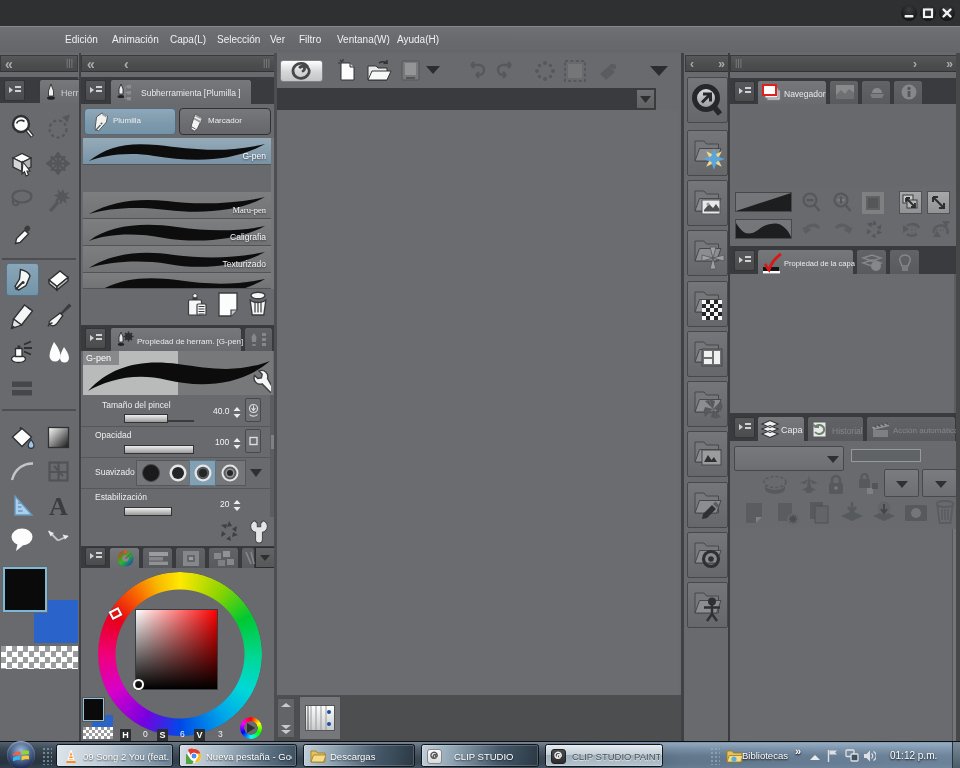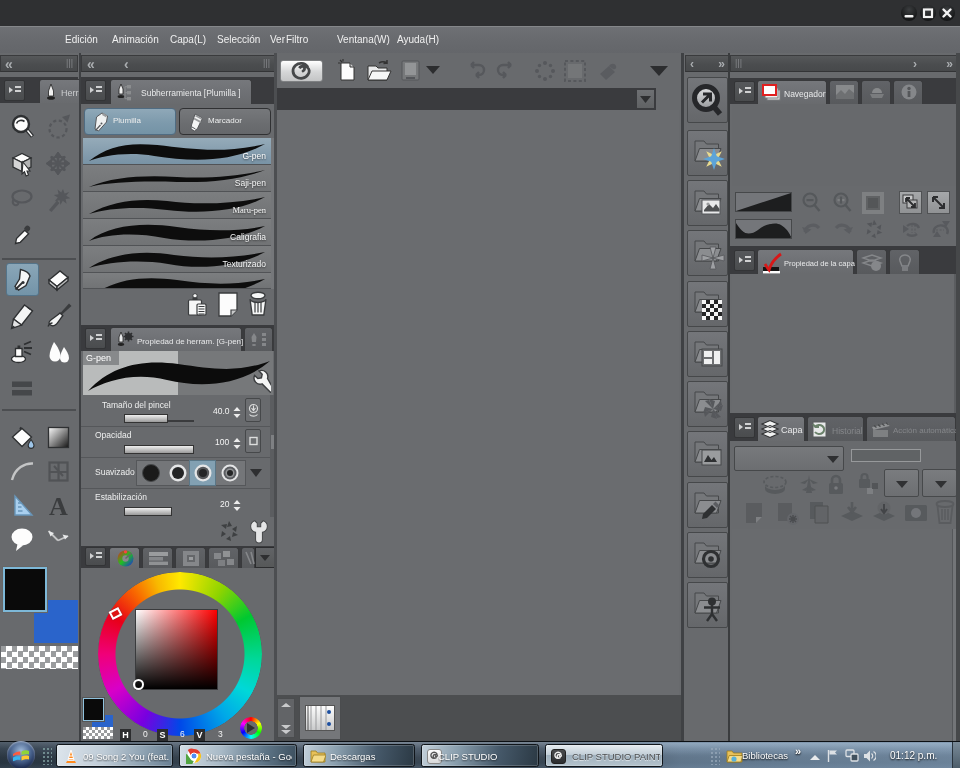--- a/index.html
+++ b/index.html
@@ -94,21 +94,21 @@
       </svg>
     </div>
 
 <div id="menubar" class="abs">
 <span style="left:14px;margin-top:42px;">Archivo(F)</span>
 <span style="left:65px;">Edición</span>
 <span style="left:112px;">Animación</span>
 <span style="left:170px;">Capa(L)</span>
 <span style="left:217px;">Selección</span>
 <span style="left:270px;">Ver</span>
-<span style="left:286px;">Filtro</span>
+<span style="left:299px;">Filtro</span>
 <span style="left:337px;">Ventana(W)</span>
 <span style="left:397px;">Ayuda(H)</span>
 </div>
 
 <div id="toolcol" class="abs">
   <div class="abs hdr" style="left:0;top:2px;width:78px;">
     <span class="chev" style="position:absolute;left:4px;top:0px;font-size:14px;">«</span>
     <span style="position:absolute;right:4px;top:2px;font-size:9px;color:#85878a;">|||</span>
   </div>
   <div class="abs tabbar" style="left:0;top:24px;width:78px;height:26px;">
@@ -336,26 +336,20 @@
         </svg>
     <span style="position:absolute;left:28px;top:7px;">Marcador</span>
   </div>
 
   <div id="brushlist" class="abs" style="left:0;top:85px;width:194px;height:150px;">
         <div class="brow abs sel" style="top: 0px;">
           <svg width="188" height="27" viewBox="0 0 190 27">
             <path d="M6 23 C25 8 45 4 75 7 C110 11 140 16 184 6 C150 25 110 24 72 18 C45 13 18 18 6 23 Z" fill="#0d0d0d"></path>
           </svg>
           <span class="blabel">G-pen</span>
-        </div>
-        <div class="brow abs" style="top: 27px;">
-          <svg width="188" height="27" viewBox="0 0 190 27">
-            <path d="M6 22 C30 12 60 10 95 12 C130 14 162 10 184 5 C160 14 130 18 95 17 C60 16 28 17 6 22 Z" fill="#0d0d0d"></path>
-          </svg>
-          <span class="blabel">Saji-pen</span>
         </div>
         <div class="brow abs" style="top: 54px; font-family: Liberation Serif, serif;">
           <svg width="188" height="27" viewBox="0 0 190 27">
             <path d="M6 22 C30 9 55 6 85 9 C115 13 152 12 184 5 C158 20 118 22 85 18 C55 14 25 16 6 22 Z" fill="#0d0d0d"></path>
           </svg>
           <span class="blabel">Maru-pen</span>
         </div>
         <div class="brow abs" style="top: 81px;">
           <svg width="188" height="27" viewBox="0 0 190 27">
             <path d="M6 22 C28 6 60 3 95 8 C130 13 158 12 184 7 C158 21 118 25 82 19 C52 13 24 15 6 22 Z" fill="#0d0d0d"></path>
@@ -1119,21 +1113,21 @@
           <path d="M1 14 l2.5-7 H16 l-2.5 7z" fill="#f5dc8a" stroke="#9a7c1e" stroke-width="0.8"></path>
         </svg>
     <span class="lbl" style="left:26px;width:80px;">Descargas</span>
   </div>
   <div class="abs tbtn glass-dark" style="left:421px;width:118px;">
     <div class="abs" style="left:5px;top:4px;width:15px;height:15px;border-radius:3px;background:linear-gradient(#fdfdfd,#d8d9da);border:1px solid #888;">
       <svg width="13" height="13" viewBox="0 0 13 13">
             <path d="M9 4 a3.2 3 0 1 0 -0.6 3.4 a1.8 1.7 0 1 1 -0.6 -2.6 a1 1 0 1 1 -0.3 1.4" fill="none" stroke="#555" stroke-width="1.4" stroke-linecap="round"></path>
           </svg>
     </div>
-    <span class="lbl" style="left:16px;width:86px;">CLIP STUDIO</span>
+    <span class="lbl" style="left:32px;width:86px;">CLIP STUDIO</span>
   </div>
   <div class="abs tbtn glass-active" style="left:545px;width:118px;">
     <div class="abs" style="left:5px;top:4px;width:15px;height:15px;border-radius:3px;background:linear-gradient(#4a4c4e,#2b2d2f);border:1px solid #222;">
       <svg width="13" height="13" viewBox="0 0 13 13">
             <path d="M9 4 a3.2 3 0 1 0 -0.6 3.4 a1.8 1.7 0 1 1 -0.6 -2.6 a1 1 0 1 1 -0.3 1.4" fill="none" stroke="#f0f0f0" stroke-width="1.4" stroke-linecap="round"></path>
           </svg>
     </div>
     <span class="lbl" style="left:26px;width:88px;color:#4e5052;text-shadow:0 1px 1px rgba(255,255,255,.8);">CLIP STUDIO PAINT</span>
   </div>
 

